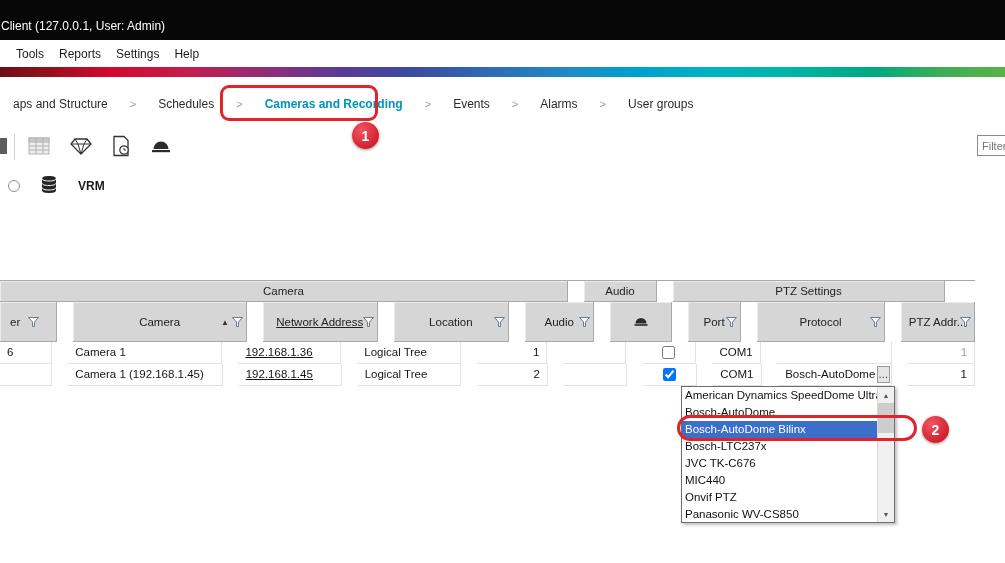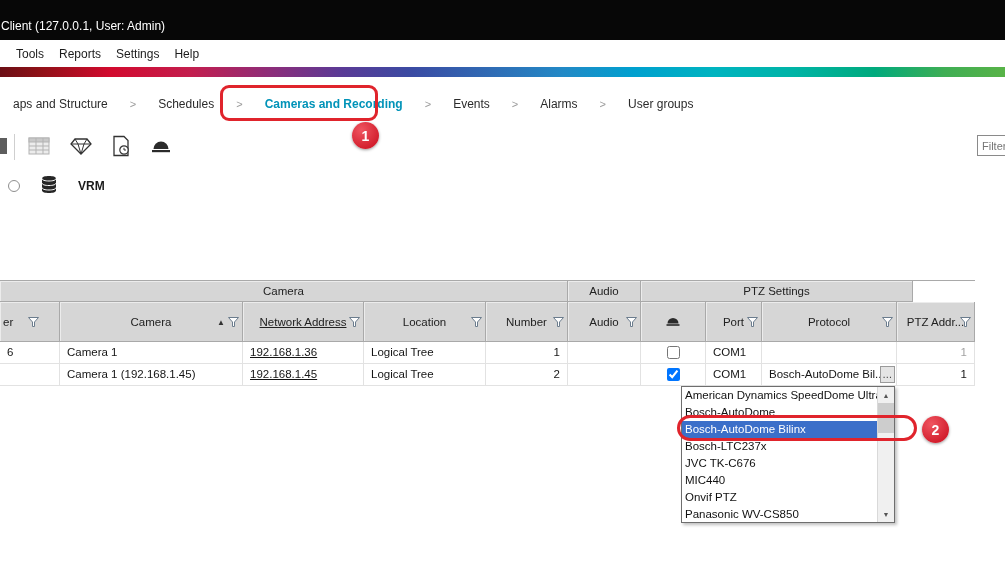--- a/index.html
+++ b/index.html
@@ -42,29 +42,29 @@
                   border:1px solid #8a8a8a; font-size:11px; padding:0 4px; color:#333;
                   font-family:"Liberation Sans", sans-serif; }
 
   
   .vrm-row { position:absolute; left:8px; top:176px; height:20px; display:flex; align-items:center; gap:20px;font-weight:bold; }
   .radio { width:12px; height:12px; border:1px solid #8f8f8f; border-radius:50%; background:#fff; }
   .vrm-label { font-size:12px; color:#1a1a1a; }
 
   
   .grid { position:absolute; left:0; top:280px; width:975px; border-top:1px solid #a9a9a9; }
-  .grow, .hrow, .drow { display:flex; }
+  .grow, .hrow, .drow { display:flex;gap:16px; }
   .gcell { height:21px; background:#d6d6d6; border-right:1px solid #a9a9a9; border-bottom:1px solid #a9a9a9;
            display:flex; align-items:center; justify-content:center; font-size:11.5px; color:#222;
            box-shadow: inset 1px 1px 0 rgba(255,255,255,.55); }
   .hcell { height:40px; background:#d6d6d6; border-right:1px solid #a9a9a9; border-bottom:1px solid #a9a9a9;
            display:flex; align-items:center; justify-content:center; font-size:11.5px; color:#222;
            position:relative; box-shadow: inset 1px 1px 0 rgba(255,255,255,.55); white-space:nowrap; overflow:hidden; }
   .funnel { position:absolute; right:3px; top:50%; transform:translateY(-50%); }
-  .c0 { justify-content:flex-start; padding-left:3px; }
+  .c0 { justify-content:flex-start; padding-left:10px; }
   .c0 .funnel { right:auto; left:28px; }
   .sort { position:absolute; right:17px; top:50%; transform:translateY(-50%); font-size:8px; color:#333; }
   .g0 { width:568px; } .g1 { width:73px; } .g2 { width:272px; }
   .c0 { width:60px; } .c1 { width:183px; } .c2 { width:121px;text-decoration:underline; } .c3 { width:122px; } .c4 { width:82px; }
   .c5 { width:73px; } .c6 { width:65px; } .c7 { width:56px; } .c8 { width:135px; } .c9 { width:78px; }
   .drow { background:#fff; }
   .dcell { height:22px; line-height:21px; border-right:1px solid #e2e2e2; border-bottom:1px solid #e2e2e2;
            font-size:11.5px; color:#151515; padding:0 7px; white-space:nowrap; overflow:hidden; }
   .num { text-align:right; }
   .center { display:flex; align-items:center; justify-content:center; padding:0; }
@@ -210,26 +210,20 @@
         <svg class="funnel" width="11" height="10" viewBox="0 0 11 10">
             <path d="M0.5 0.5 H10.5 L6.5 5 V9.5 H4.5 V5 Z" fill="#fff" stroke="#6b7c8d"></path>
           </svg>
       </div>
       <div class="hcell c3">
         <span class="hlabel">Location</span>
         <svg class="funnel" width="11" height="10" viewBox="0 0 11 10">
             <path d="M0.5 0.5 H10.5 L6.5 5 V9.5 H4.5 V5 Z" fill="#fff" stroke="#6b7c8d"></path>
           </svg>
       </div>
-      <div class="hcell c4">
-        <span class="hlabel">Number</span>
-        <svg class="funnel" width="11" height="10" viewBox="0 0 11 10">
-            <path d="M0.5 0.5 H10.5 L6.5 5 V9.5 H4.5 V5 Z" fill="#fff" stroke="#6b7c8d"></path>
-          </svg>
-      </div>
       <div class="hcell c5">
         <span class="hlabel">Audio</span>
         <svg class="funnel" width="11" height="10" viewBox="0 0 11 10">
             <path d="M0.5 0.5 H10.5 L6.5 5 V9.5 H4.5 V5 Z" fill="#fff" stroke="#6b7c8d"></path>
           </svg>
       </div>
       <div class="hcell c6">
         <span>
           <svg width="16" height="13" viewBox="0 0 16 13">
             <path d="M2.5 9.5 A5.5 5.5 0 0 1 13.5 9.5 Z" fill="#2b2b2b"></path>

